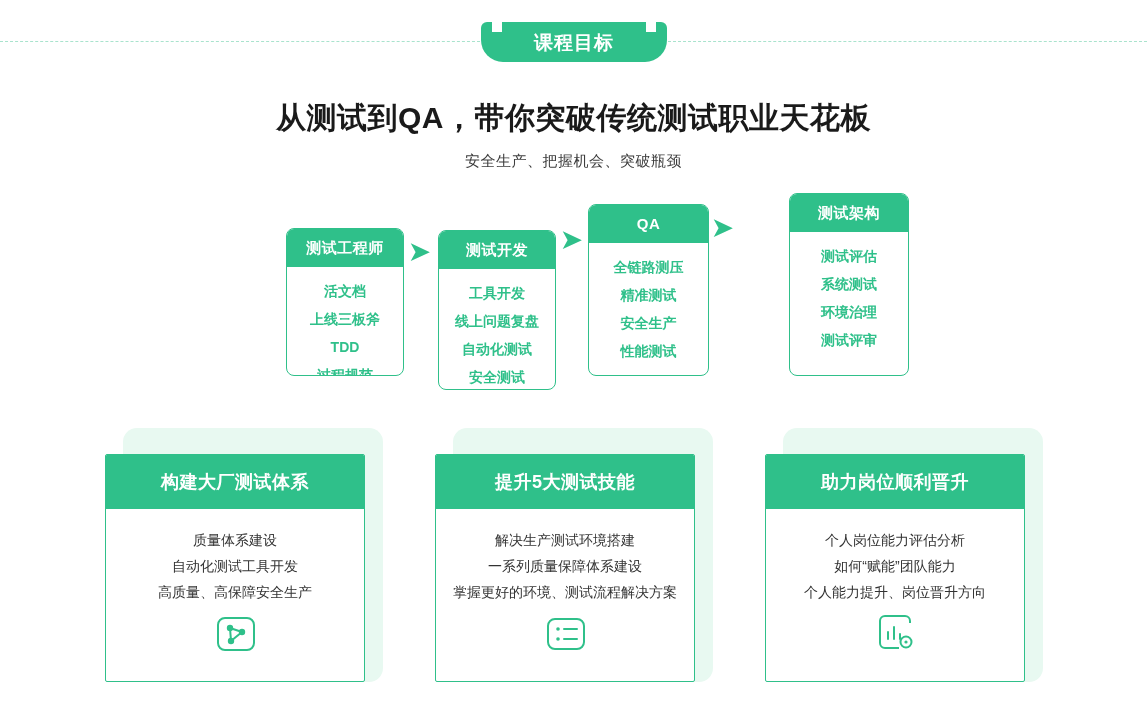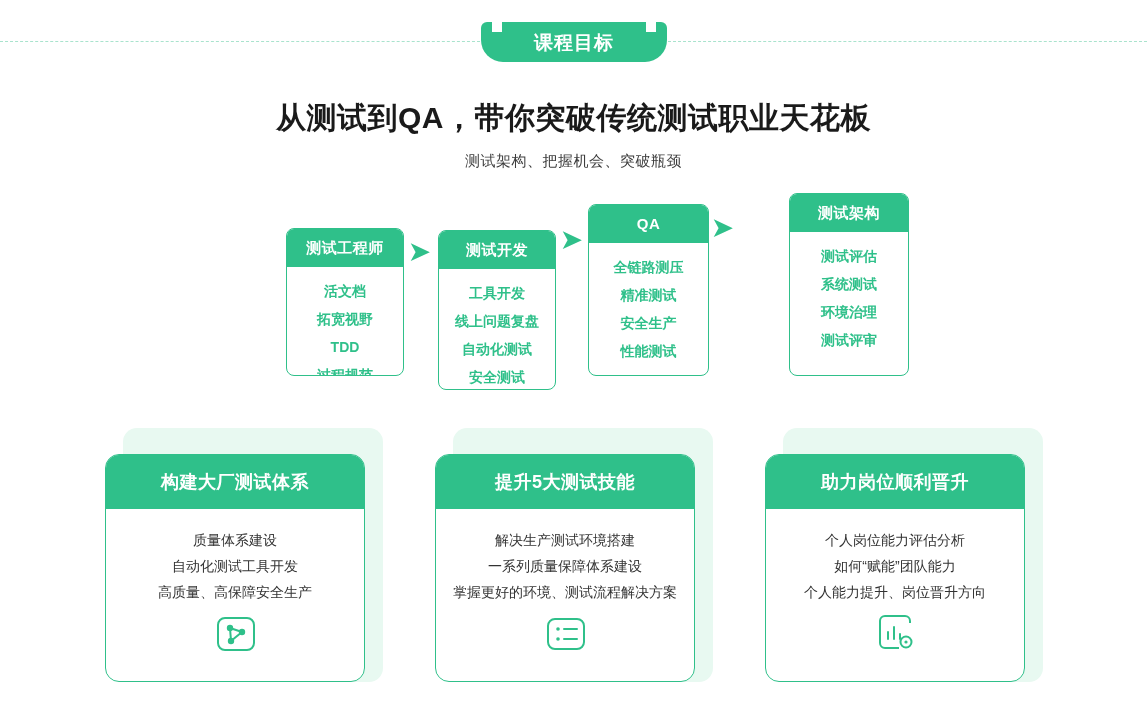--- a/index.html
+++ b/index.html
@@ -167,21 +167,21 @@
     border-radius: 14px;
   }
   .feature-card {
     position: absolute;
     left: 0;
     top: 26px;
     width: 260px;
     height: 228px;
     background: #ffffff;
     border: 1px solid #2fc08a;
-    border-radius: 14px;
+    border-radius: 2px;
     overflow: hidden;
   }
   .feature-head {
     height: 54px;
     line-height: 54px;
     text-align: center;
     background: #2fc08a;
     color: #ffffff;
     font-size: 18px;
     font-weight: bold;
@@ -219,29 +219,29 @@
     <div class="badge-line right"></div>
     <div class="badge">
       <div class="badge-bg"></div>
       <div class="badge-notch l"></div>
       <div class="badge-notch r"></div>
       <div class="badge-text">课程目标</div>
     </div>
   </div>
 
   <div class="headline">从测试到QA，带你突破传统测试职业天花板</div>
-  <div class="subhead">测试架构、把握机会、突破瓶颈</div>
+  <div class="subhead">安全生产、把握机会、突破瓶颈</div>
 
   <div class="stages">
 
     <div class="stage stage-1">
       <div class="stage-head">测试工程师</div>
       <div class="stage-body">
         <div class="stage-item">活文档</div>
-        <div class="stage-item">拓宽视野</div>
+        <div class="stage-item">上线三板斧</div>
         <div class="stage-item">TDD</div>
         <div class="stage-item">过程规范</div>
       </div>
     </div>
 
     <div class="arrow arrow-1">➤</div>
 
     <div class="stage stage-2">
       <div class="stage-head">测试开发</div>
       <div class="stage-body">

